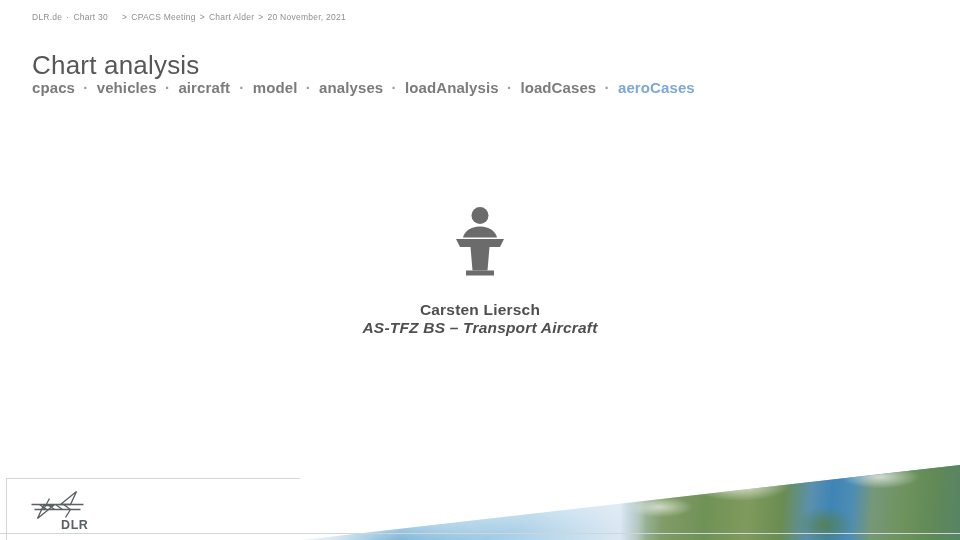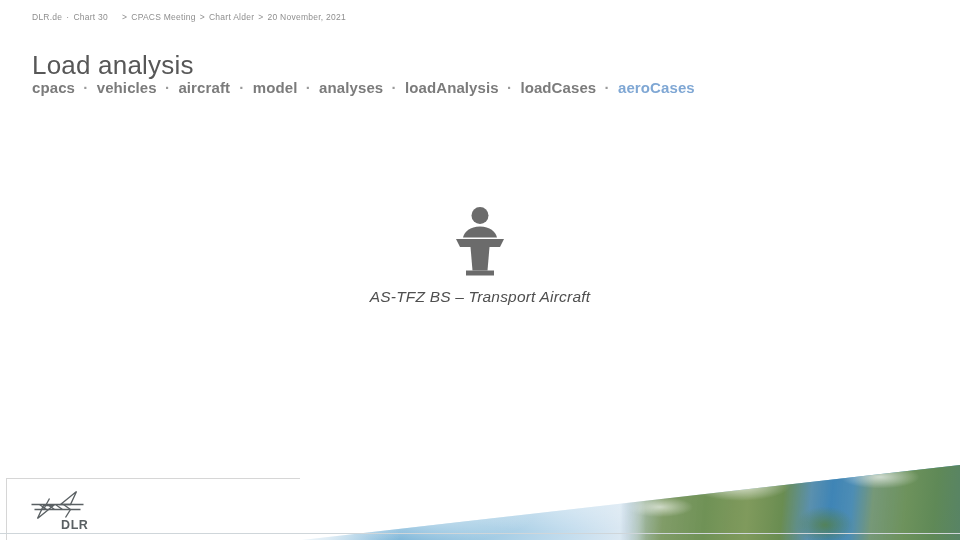--- a/index.html
+++ b/index.html
@@ -91,23 +91,22 @@
     height: 76px;
   }
   .presenter-name {
     margin-top: 19px;
     font-size: 15.5px;
     font-weight: bold;
     color: #4f4f4f;
     letter-spacing: 0.2px;
   }
   .presenter-dept {
-    margin-top: 6px;
     font-size: 15.5px;
-    font-weight: normal;
+    font-weight: bold;
     font-style: italic;
     color: #4f4f4f;
     letter-spacing: 0.2px;
   }
 
   
   .footer-rule-left {
     position: absolute;
     left: 6px;
     top: 478px;
@@ -216,21 +215,21 @@
     <span class="hdr-seg">Chart 30</span>
     <span class="hdr-gap"></span>
     <span class="hdr-chev">&gt;</span>
     <span class="hdr-seg">CPACS Meeting</span>
     <span class="hdr-chev" style="padding:0 4px">&gt;</span>
     <span class="hdr-seg">Chart Alder</span>
     <span class="hdr-chev" style="padding:0 4px">&gt;</span>
     <span class="hdr-seg">20 November, 2021</span>
   </div>
 
-  <div class="slide-title">Load analysis</div>
+  <div class="slide-title">Chart analysis</div>
 
   <div class="xpath-line">
     <span class="xp-node">cpacs</span>
     <span class="xp-sep">·</span>
     <span class="xp-node">vehicles</span>
     <span class="xp-sep">·</span>
     <span class="xp-node">aircraft</span>
     <span class="xp-sep xp-wide">·</span>
     <span class="xp-node">model</span>
     <span class="xp-sep">·</span>
@@ -251,20 +250,21 @@
 
       <path d="M32 20.5 C 22 20.5 16.5 25.5 15 31.5 L 49 31.5 C 47.5 25.5 42 20.5 32 20.5 Z" fill="#6b6b6b"></path>
 
       <path d="M8 33 L 56 33 L 52 41 L 12 41 Z" fill="#6b6b6b"></path>
 
       <path d="M22.5 41 L 41.5 41 L 39.5 64.5 L 24.5 64.5 Z" fill="#6b6b6b"></path>
 
       <path d="M18 64.5 L 46 64.5 L 46 69.5 L 18 69.5 Z" fill="#6b6b6b"></path>
     </svg>
 
+    <div class="presenter-name">Carsten Liersch</div>
     <div class="presenter-dept">AS-TFZ BS – Transport Aircraft</div>
   </div>
 
   <div class="earth-band">
     <div class="earth-inner">
       <div class="earth-ocean"></div>
       <div class="earth-land"></div>
     </div>
     <div class="earth-fade"></div>
   </div>

